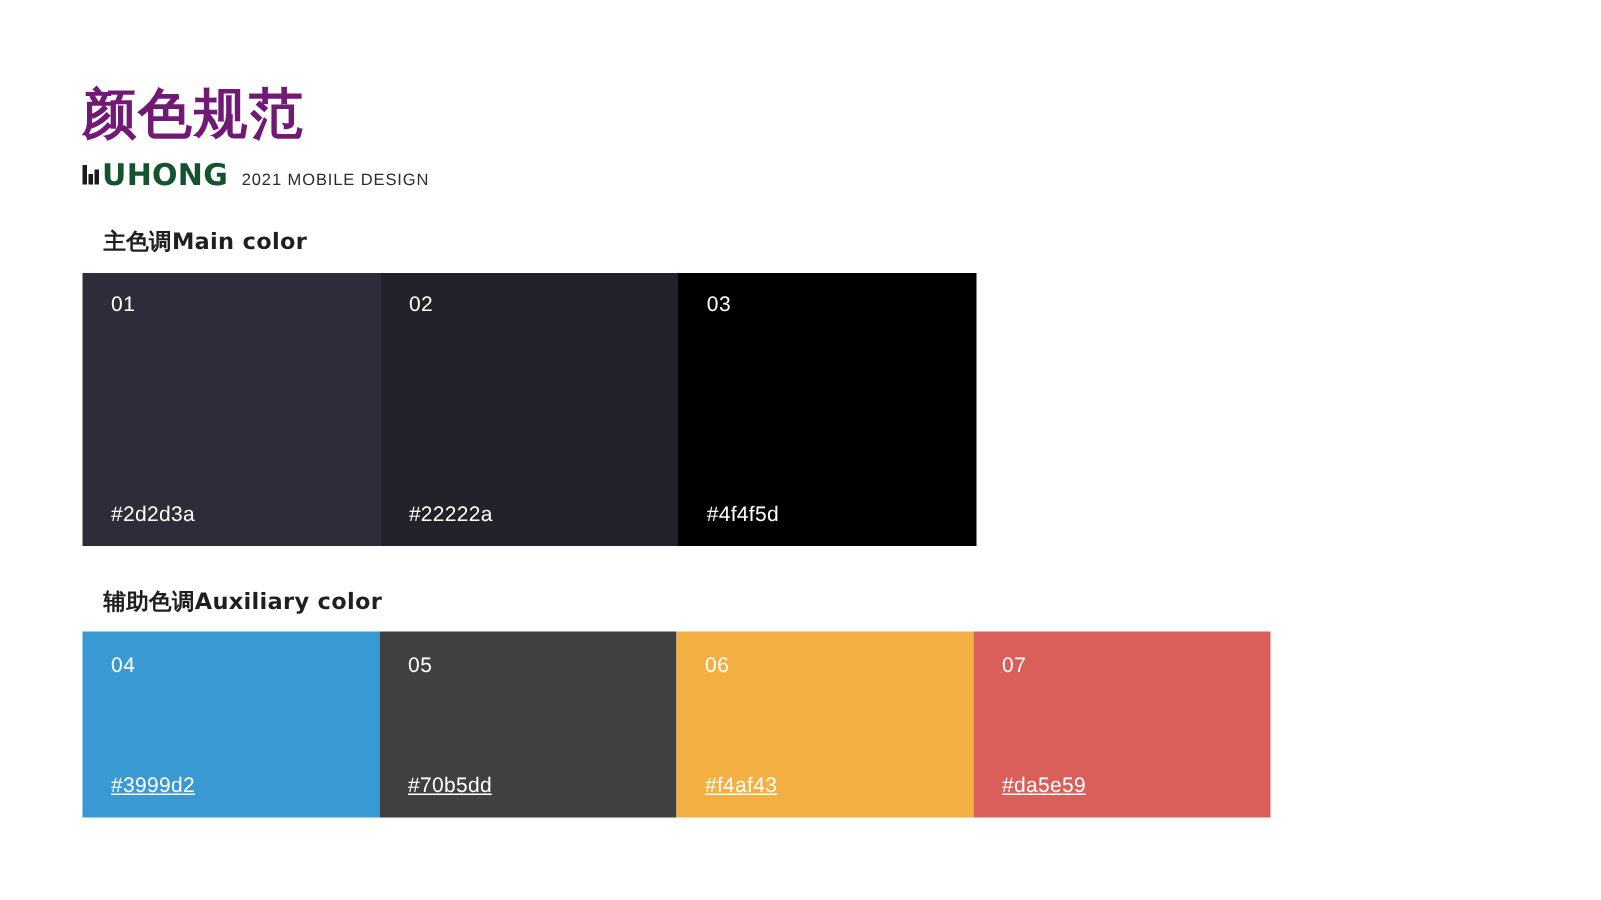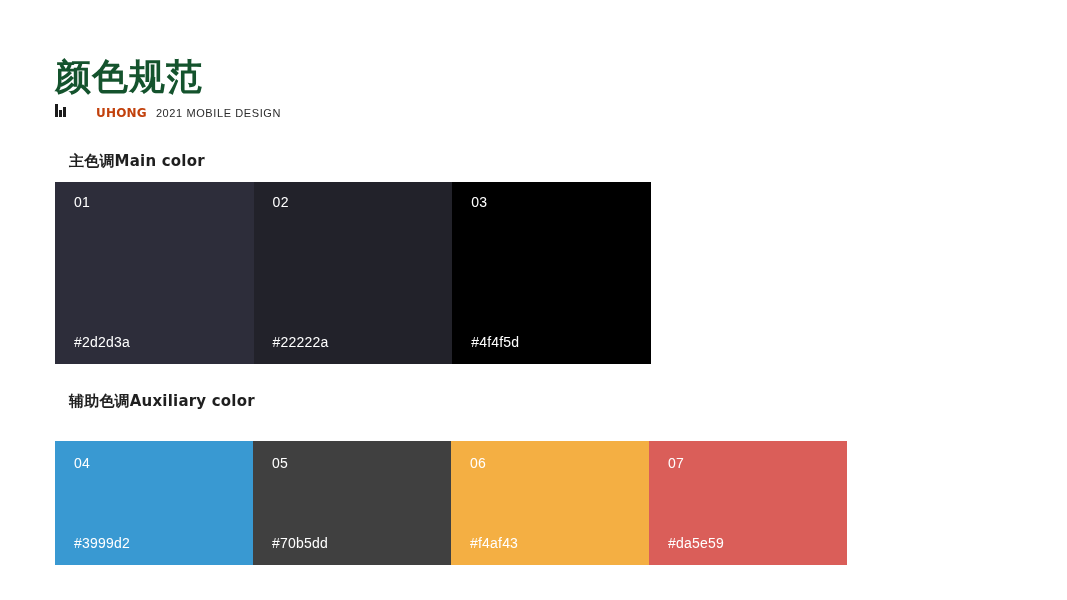--- a/index.html
+++ b/index.html
@@ -28,21 +28,21 @@
     position: absolute;
     left: 55px;
     top: 56px;
     width: 420px;
   }
   .title-cn {
     font-family: "DejaVu Sans", "Liberation Sans", sans-serif;
     font-size: 36px;
     font-weight: 700;
     letter-spacing: 1px;
-    color: #14532d;
+    color: #701a75;
     line-height: 42px;
     margin: 0;
     white-space: nowrap;
   }
   .logo-row {
     display: flex;
     align-items: baseline;
     margin-top: 6px;
     white-space: nowrap;
   }
@@ -56,25 +56,24 @@
     display: block;
     width: 2.5px;
     background: #1b1b1b;
     margin-right: 1.5px;
   }
   .logo-mark i.b1 { height: 13px; }
   .logo-mark i.b2 { height: 7px; }
   .logo-mark i.b3 { height: 10px; }
   .logo-word {
     font-family: "DejaVu Sans", "Liberation Sans", sans-serif;
-    font-size: 12px;
+    font-size: 20px;
     font-weight: 700;
     letter-spacing: 0.2px;
-    color: #c2410c;
-    margin-left: 28px;
+    color: #14532d;
   }
   .logo-sub {
     font-family: "Liberation Sans", sans-serif;
     font-size: 11px;
     font-weight: 400;
     letter-spacing: 0.6px;
     color: #2b2b2b;
     margin-left: 9px;
   }
 
@@ -97,21 +96,21 @@
     position: absolute;
     display: flex;
     left: 55px;
   }
   .palette.main-row {
     top: 182px;
     width: 618px;
     height: 182px;
   }
   .palette.aux-row {
-    top: 441px;
+    top: 421px;
     width: 912px;
     height: 124px;
   }
 
   .swatch {
     position: relative;
     height: 100%;
     box-sizing: border-box;
   }
   .palette.main-row .swatch { width: 198.6px; }
@@ -132,21 +131,21 @@
   .swatch-hex {
     position: absolute;
     left: 19px;
     font-family: "Liberation Sans", sans-serif;
     font-size: 14px;
     font-weight: 400;
     letter-spacing: 0.2px;
     color: #ffffff;
   }
   .palette.main-row .swatch-hex { bottom: 14px; }
-  .palette.aux-row .swatch-hex  { bottom: 14px; }
+  .palette.aux-row .swatch-hex  { bottom: 14px; text-decoration: underline; }
 </style>
 </head>
 <body>
 
 <div class="page">
 
   <div class="header">
     <div class="title-cn">颜色规范</div>
     <div class="logo-row">
       <span class="logo-mark">

